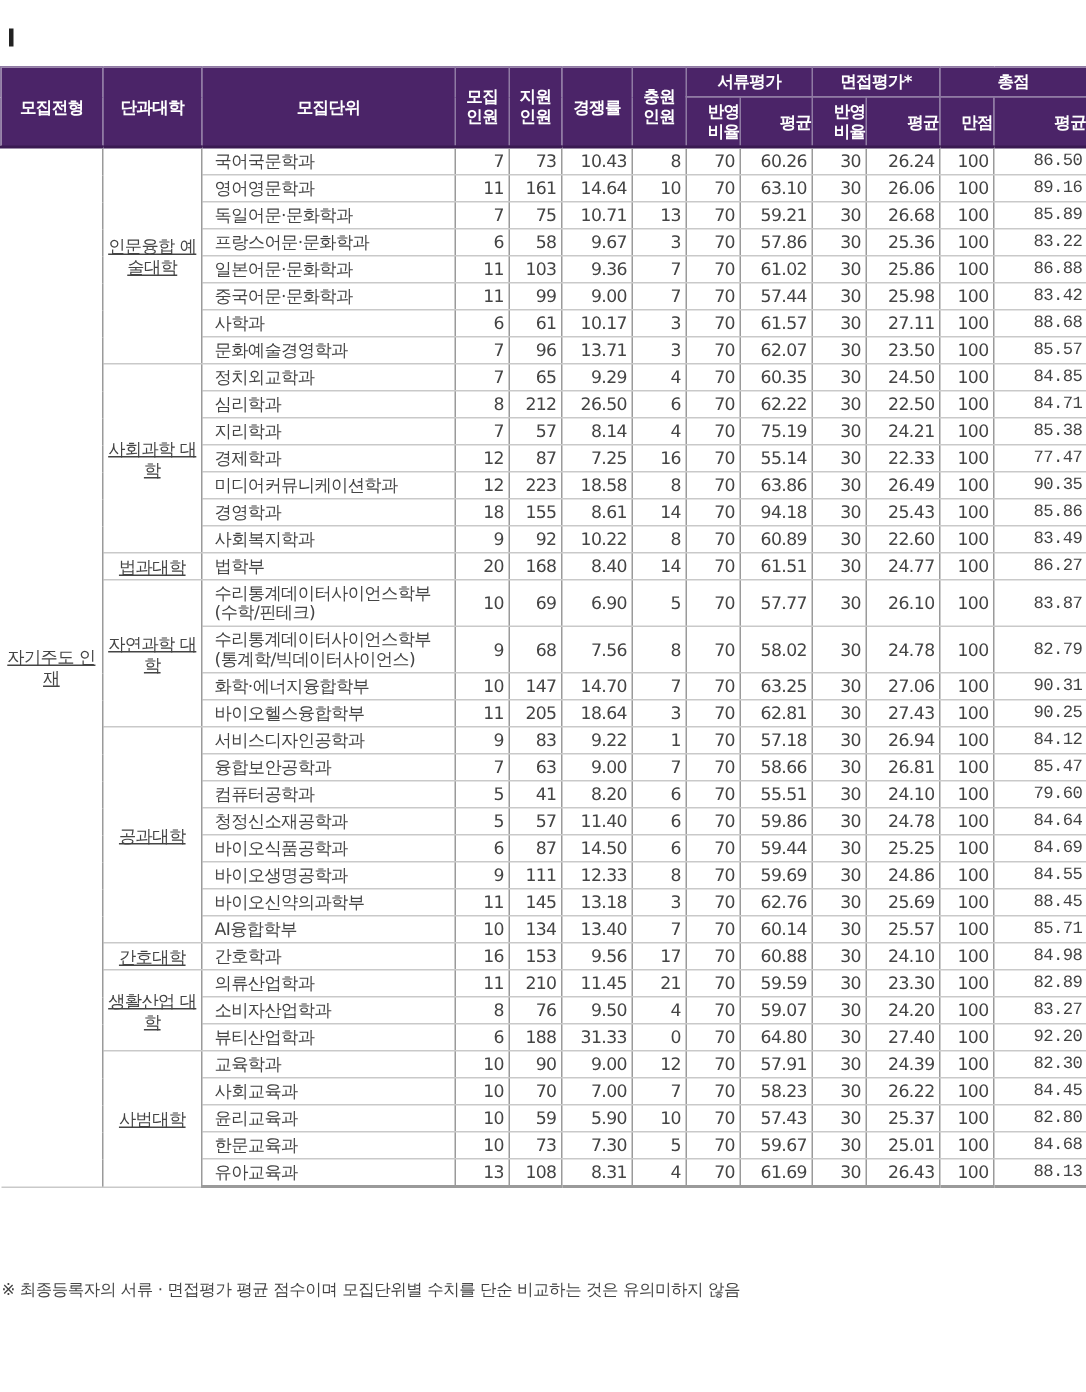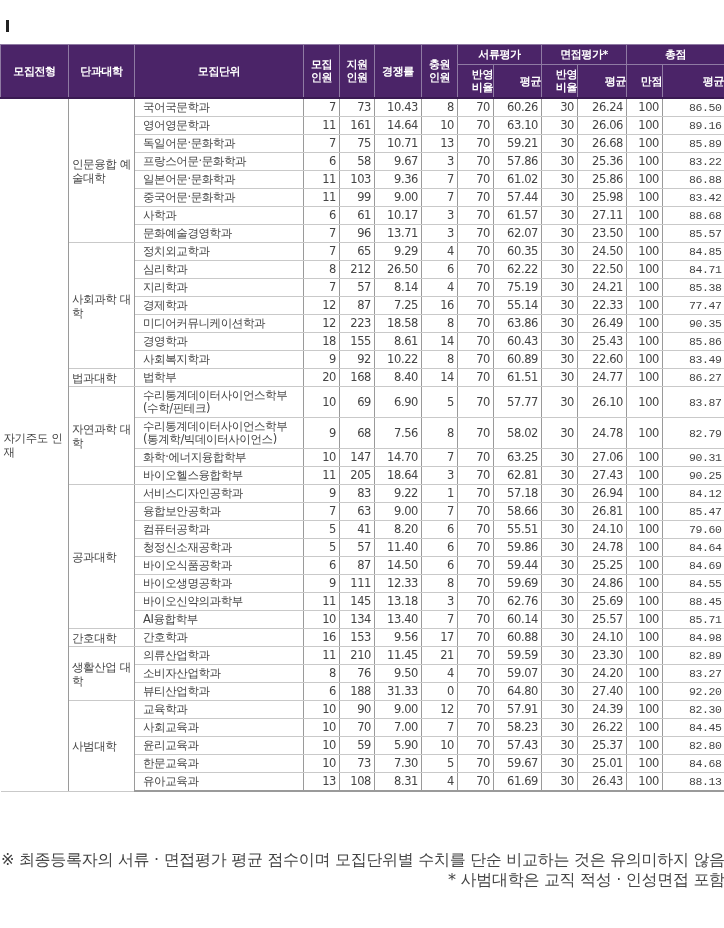--- a/index.html
+++ b/index.html
@@ -14,25 +14,25 @@
                     border:1px solid #8f7aa3; padding:0; line-height:13px; text-align:center; }
   table.result thead tr.h1 th { height:19px; }
   table.result thead tr.h2 th { height:32px;text-align:right; }
   table.result th.bottom-edge { border-bottom:2px solid #3a1a52; }
   table.result td { border-left:1px solid #9a9a9a; border-right:1px solid #9a9a9a;
                     border-bottom:1.5px solid #c9c9c9; height:17px; padding:0 3px;
                     white-space:nowrap; color:#444; line-height:13px; }
   table.result td.num { text-align:right; padding-right:3px; }
   table.result td.name { text-align:left; padding-left:8px; }
   table.result td.name.two { white-space:normal; line-height:13px; height:30px; }
-  table.result td.grp { white-space:normal; line-height:14px; color:#444; }
+  table.result td.grp { text-align:center; white-space:normal; line-height:14px; color:#444;text-decoration:underline; }
   table.result td.first-col { border-left:none; }
   table.result td.last-col { border-right:none;font-family:Liberation Mono, monospace; }
   table.result tbody tr:last-child td { border-bottom:2px solid #9a9a9a; }
-  .notes { position:absolute; left:1px; top:850px; font-size:16px; color:#444; line-height:20px; letter-spacing:-0.3px;text-align:right; }
+  .notes { position:absolute; left:1px; top:850px; font-size:11px; color:#444; line-height:20px; letter-spacing:-0.3px; }
   .notes div { white-space:nowrap; }
   .notes .n2 { padding-left:4px; }
 </style>
 </head>
 <body>
 
 <div class="title"><span class="bar"></span></div>
 
 <table class="result">
   <colgroup>
@@ -245,21 +245,21 @@
         <td class="num">100</td>
         <td class="num last-col">90.35</td>
       </tr>
       <tr>
         <td class="name">경영학과</td>
         <td class="num">18</td>
         <td class="num">155</td>
         <td class="num">8.61</td>
         <td class="num">14</td>
         <td class="num">70</td>
-        <td class="num">60.43</td>
+        <td class="num">94.18</td>
         <td class="num">30</td>
         <td class="num">25.43</td>
         <td class="num">100</td>
         <td class="num last-col">85.86</td>
       </tr>
       <tr>
         <td class="name">사회복지학과</td>
         <td class="num">9</td>
         <td class="num">92</td>
         <td class="num">10.22</td>
@@ -561,14 +561,13 @@
         <td class="num">30</td>
         <td class="num">26.43</td>
         <td class="num">100</td>
         <td class="num last-col">88.13</td>
       </tr>
     </tbody>
 </table>
 
 <div class="notes">
   <div>※ 최종등록자의 서류 · 면접평가 평균 점수이며 모집단위별 수치를 단순 비교하는 것은 유의미하지 않음</div>
-  <div class="n2">* 사범대학은 교직 적성 · 인성면접 포함</div>
 </div>
 
 </body></html>

